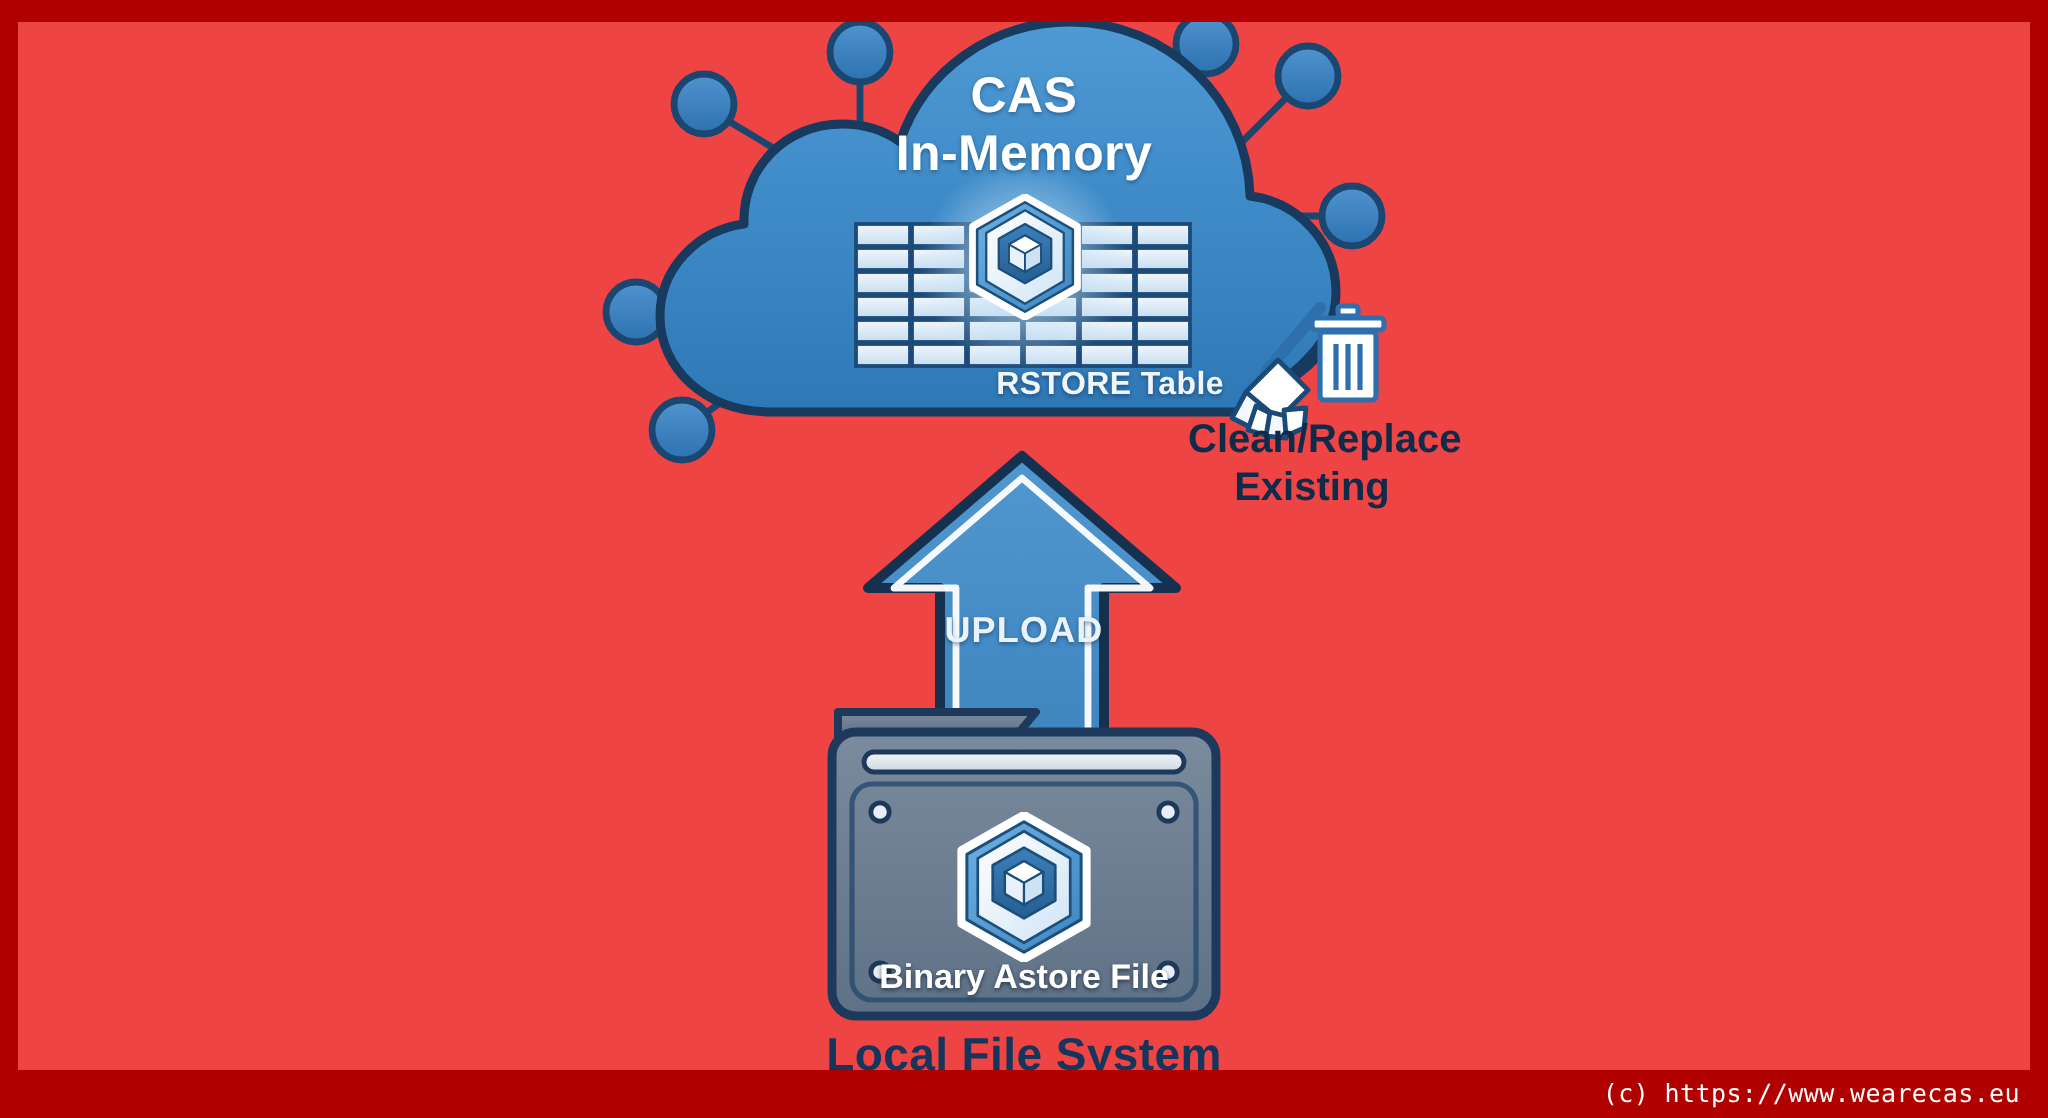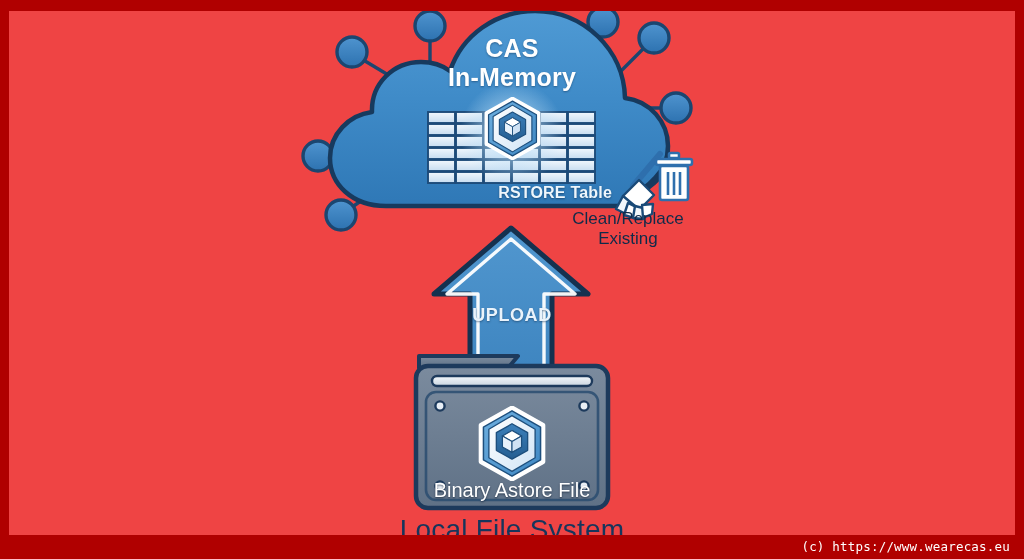--- a/index.html
+++ b/index.html
@@ -97,46 +97,46 @@
     width: 150px;
     color: #eaf3fb;
     font-size: 18px;
     font-weight: bold;
     letter-spacing: 0.6px;
     text-shadow: 0 1px 2px rgba(12,40,70,0.5);
     text-align: center;
   }
 
   #clean-label {
-    left: 566px;
+    left: 594px;
     top: 209px;
     width: 124px;
     color: #0f2b4a;
-    font-size: 17px;
-    font-weight: normal;
+    font-size: 20px;
+    font-weight: bold;
     line-height: 1.18;
   }
 
   #astore-label {
     left: 422px;
     top: 479px;
     width: 180px;
     color: #ffffff;
-    font-size: 20px;
-    font-weight: normal;
+    font-size: 17px;
+    font-weight: bold;
     text-shadow: 0 1px 2px rgba(10,25,45,0.65);
   }
 
   #lfs-label {
     left: 392px;
     top: 514px;
     width: 240px;
     color: #15355c;
-    font-size: 28px;
-    font-weight: normal;
+    font-size: 23px;
+    font-weight: bold;
     letter-spacing: 0.2px;
   }
 </style>
 </head>
 <body>
 
 <div id="stage">
 
   <svg id="art" viewBox="0 0 1024 559" xmlns="http://www.w3.org/2000/svg">
     <defs>

